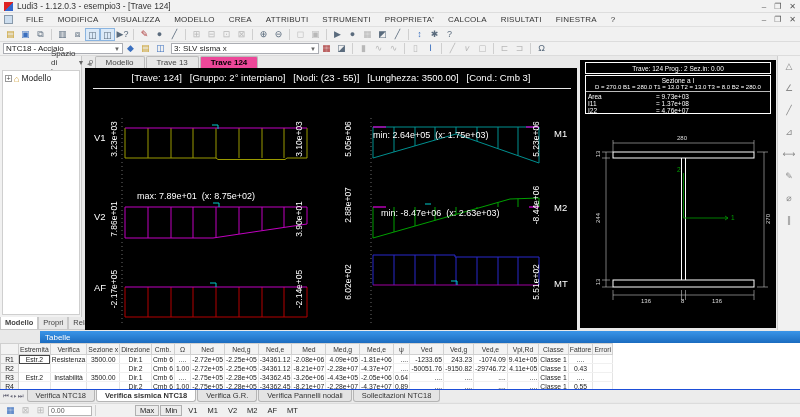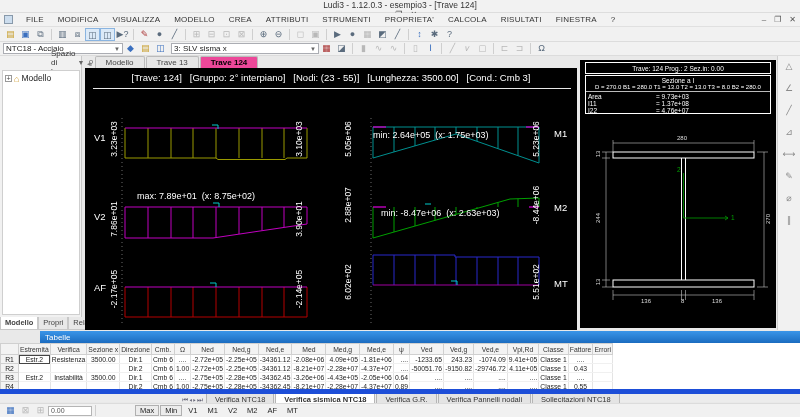--- a/index.html
+++ b/index.html
@@ -1,21 +1,21 @@
 <!DOCTYPE html>
 <html><head>
 <meta charset="utf-8">
 <style>
   * { margin:0; padding:0; box-sizing:border-box; }
   html,body { width:800px; height:417px; overflow:hidden; }
   body { font-family:"Liberation Sans", sans-serif; background:#e9e9e9; position:relative; font-size:10px; color:#222; }
   .abs { position:absolute; }
 
   
-  #titlebar { left:0; top:0; width:800px; height:13px; background:#f2f2f2; border-bottom:1px solid #ddd; display:flex; align-items:center; padding:0 4px;flex-direction:column; }
+  #titlebar { left:0; top:0; width:800px; height:13px; background:#f2f2f2; border-bottom:1px solid #ddd; display:flex; align-items:center; padding:0 4px; }
   #titlebar .appico { width:9px; height:9px; background:linear-gradient(135deg,#d22 50%,#36c 50%); margin-right:4px; }
   #titlebar .title { font-size:8.5px; color:#333; flex:1; }
   .winctl { display:flex; gap:8px; color:#555; font-size:8px; }
   .winctl span { cursor:default; }
 
   #menubar { left:0; top:13px; width:800px; height:14px; background:#f2f2f2; display:flex; align-items:center; gap:0; padding:0 4px; border-bottom:1px solid #e0e0e0; }
   #menubar .mico { width:9px; height:9px; border:1px solid #89a; background:#cde; margin-right:6px; }
   #menubar .mi { font-size:8px; color:#333; padding:0 7px; letter-spacing:.2px; }
   #menubar .sp { flex:1; }
 
@@ -75,21 +75,21 @@
   #tabelle-bar span.i { font-size:7px; padding:0 3px; color:#eaf3ff; }
   #tablewrap { left:0; top:343px; width:800px; height:47px; background:#fff; overflow:hidden; }
   table#resTable { border-collapse:collapse; table-layout:fixed; font-size:6.8px; }
   #resTable th { background:#f3f3f3; border:1px solid #d0d0d0; font-weight:normal; color:#333; height:11px; overflow:hidden; white-space:nowrap; padding:0 1px; }
   #resTable td { border-left:1px solid #e4e4e4; border-right:1px solid #e4e4e4; border-bottom:1px solid #f0f0f0; height:9px; overflow:hidden; white-space:nowrap; text-align:center; color:#222; padding:0 1px; }
   #resTable td.num { text-align:right; }
   #resTable td.rowhdr { background:#f3f3f3; border:1px solid #d0d0d0; }
   #resTable td.selcell { outline:1px solid #444; outline-offset:-1px; }
 
   
-  #bottomtabs { left:0; top:389px; width:800px; height:13px; background:#ececec; display:flex; align-items:flex-start; font-size:7.5px; border-top:5px solid #1d4ed8;justify-content:center; }
+  #bottomtabs { left:0; top:389px; width:800px; height:13px; background:#ececec; display:flex; align-items:flex-start; font-size:7.5px; border-top:1px solid #1d4ed8; }
   #bottomtabs .nav { color:#667; font-size:6.5px; padding:2px 2px 0 3px; letter-spacing:1px; }
   #bottomtabs .bt { padding:1px 8px 1px 8px; border:1px solid #b5b5b5; border-top:none; background:#e4e4e4; color:#333; border-radius:0 0 3px 3px; margin-right:1px; }
   #bottomtabs .bt.on { background:#fff; font-weight:bold; }
   #bottombar { left:0; top:403px; width:800px; height:14px; background:#f1f1f1; display:flex; align-items:center; padding:0 3px; border-top:1px solid #dcdcdc; }
   #bottombar input { width:44px; height:10px; font-size:7px; border:1px solid #b5b5b5; color:#555; padding:0 2px; background:#fff; }
   .minibtn { font-size:7.5px; border:1px solid #b0b0b0; background:#ececec; padding:0 4px; height:11px; line-height:10px; margin-right:1px; }
   .flatbtn { font-size:7.5px; padding:0 5px; color:#222; }
 </style>
 </head>
 <body>

